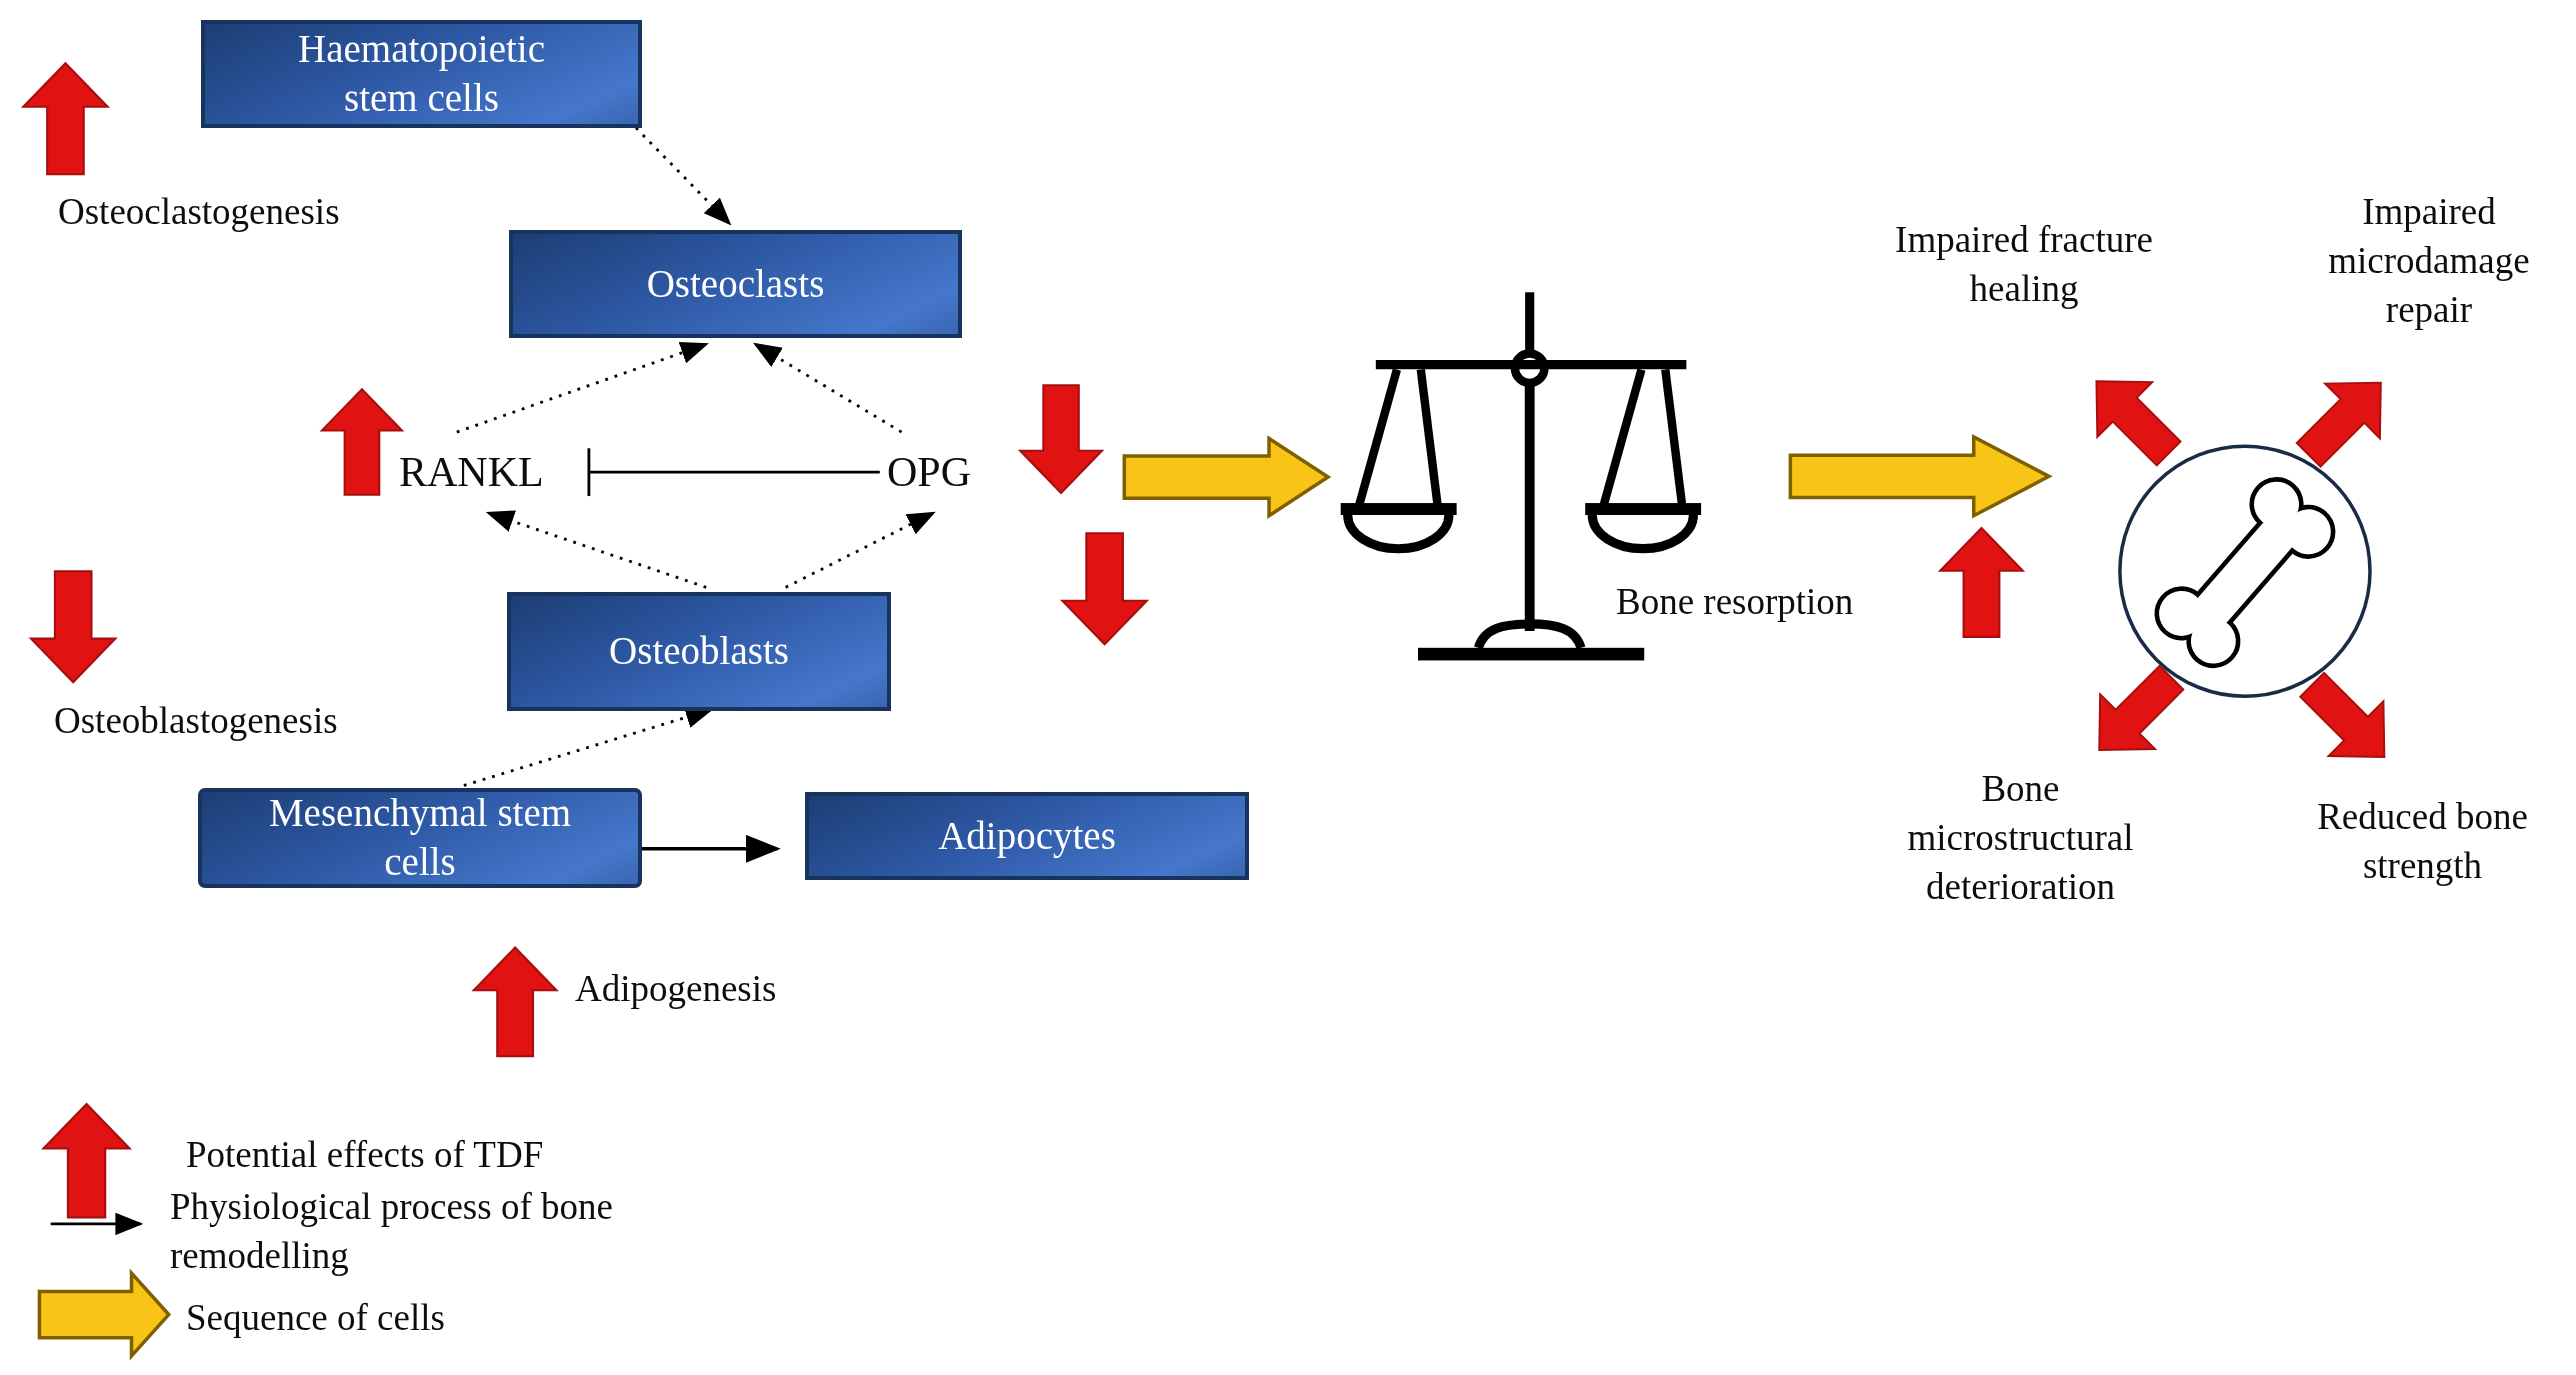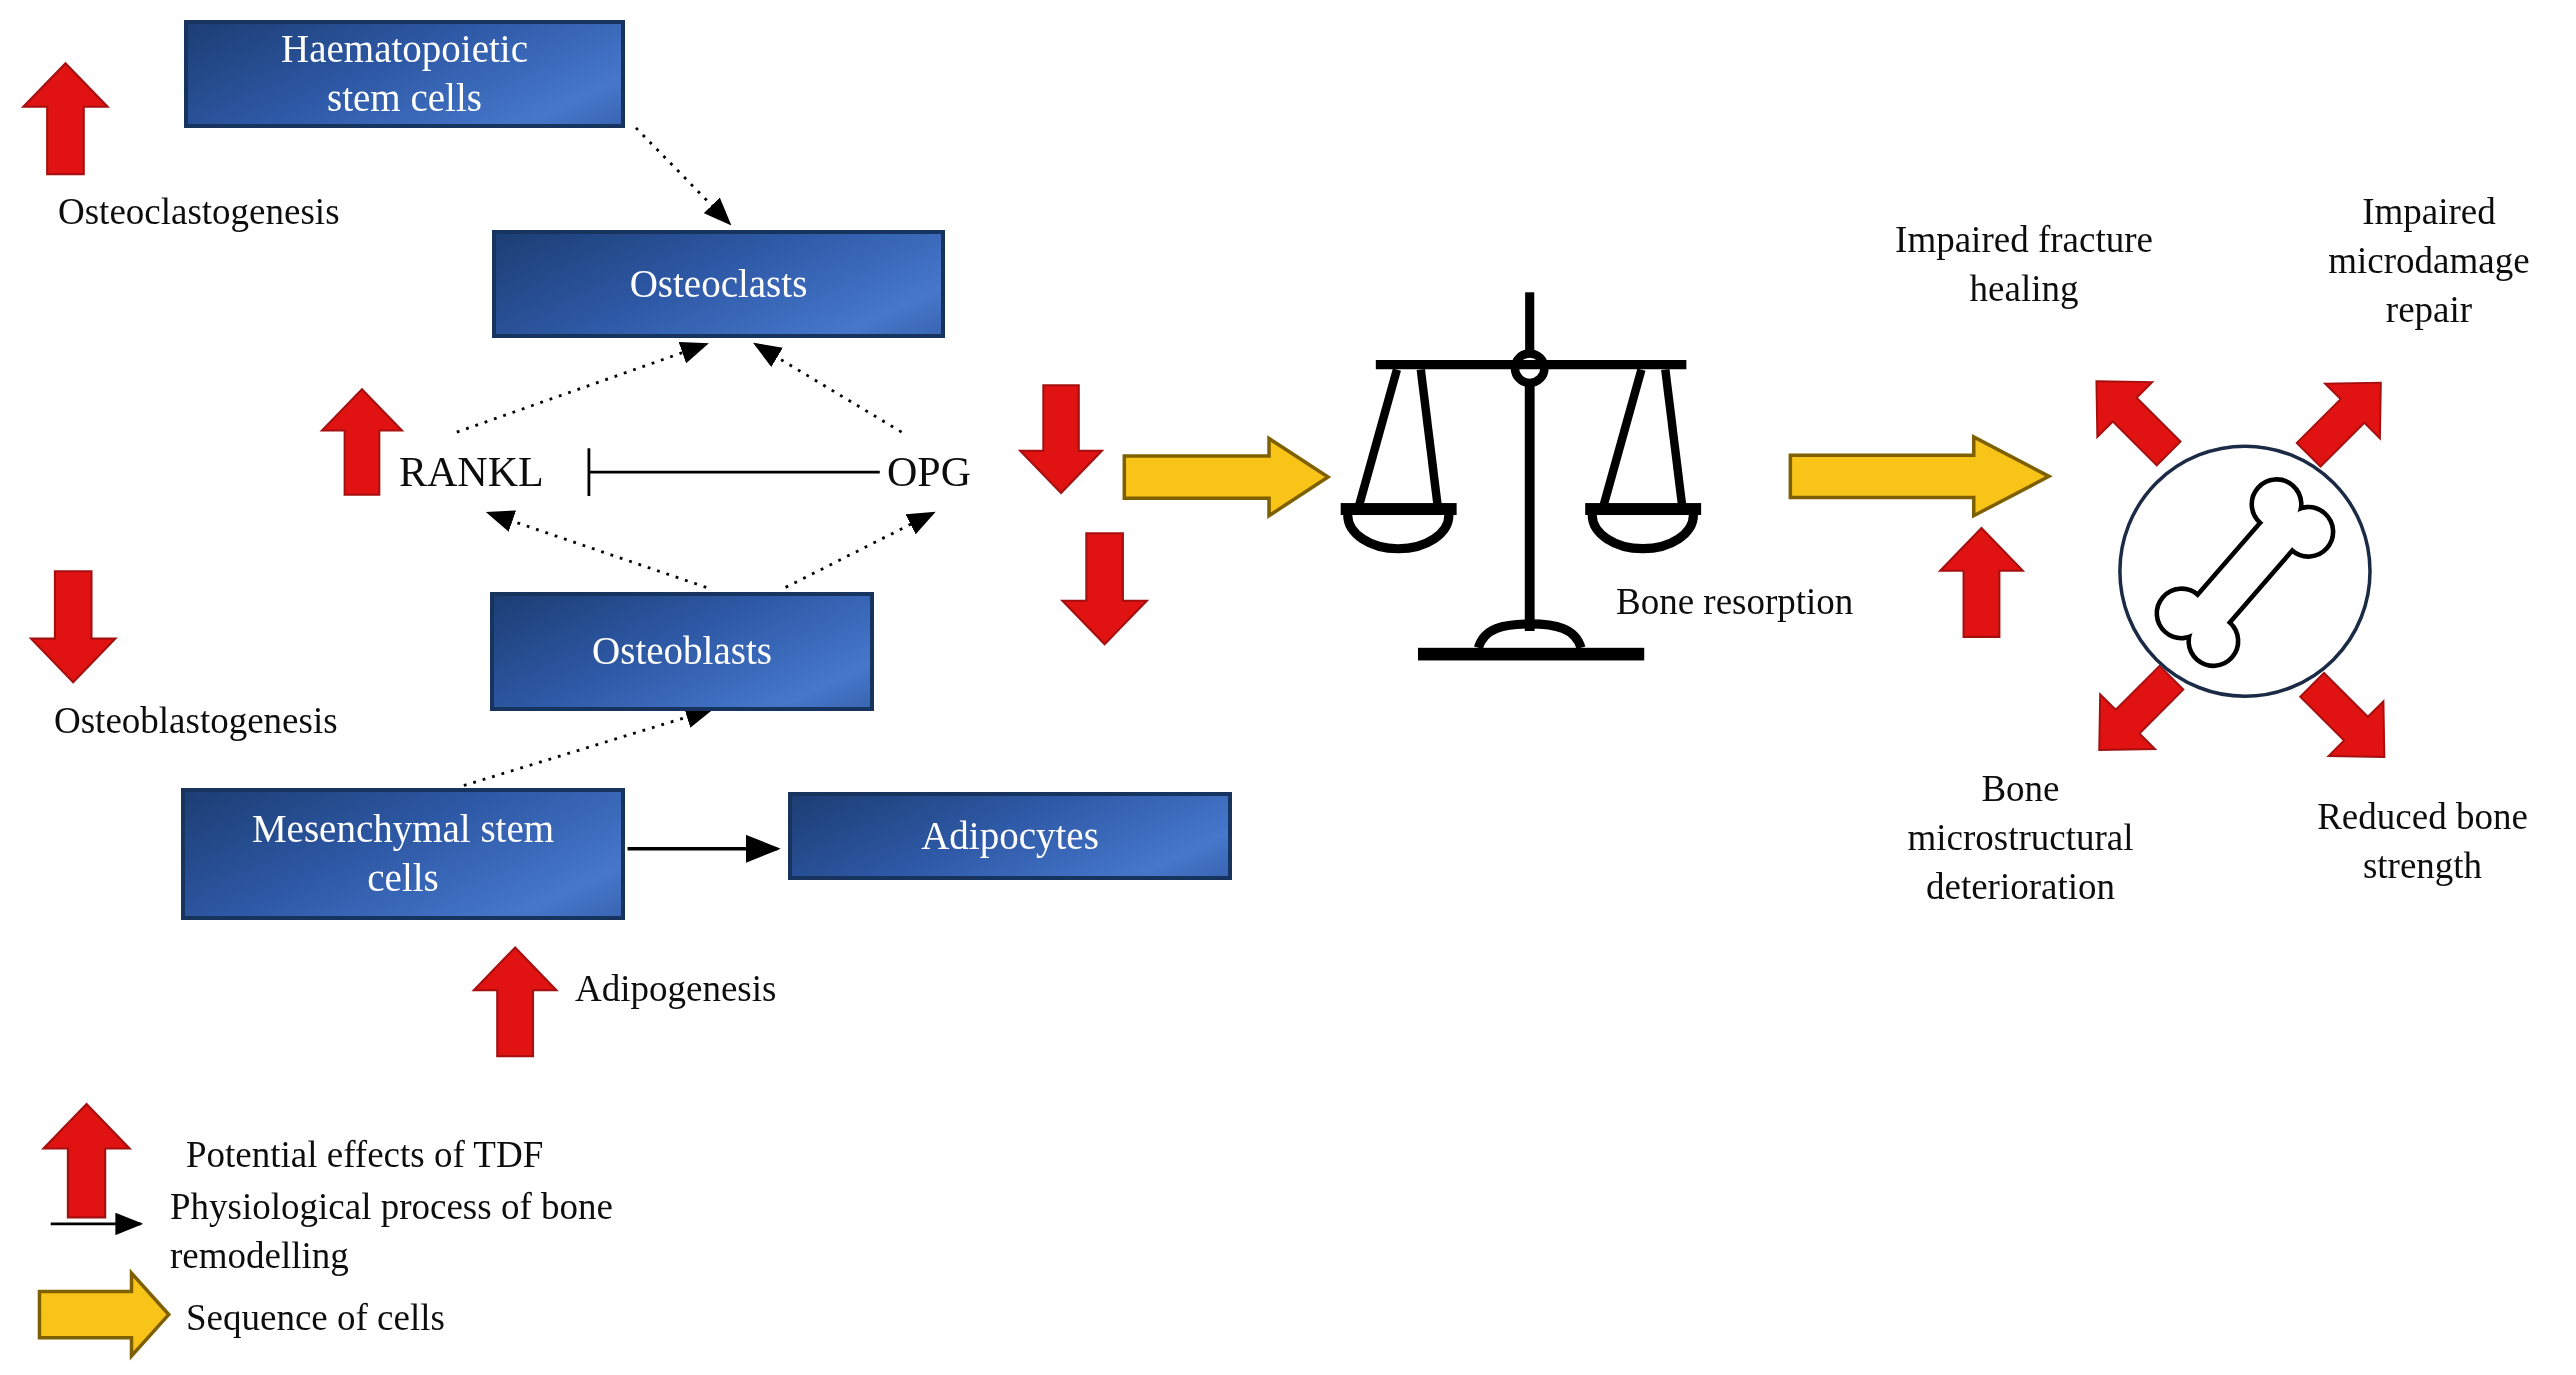--- a/index.html
+++ b/index.html
@@ -5,21 +5,21 @@
   html,body{margin:0;padding:0;background:#ffffff;}
   .canvas{
     position:relative;width:2576px;height:1375px;background:#ffffff;overflow:hidden;
     font-family:"Liberation Serif", serif;color:#111;
   }
   .layer{position:absolute;left:0;top:0;width:2576px;height:1375px;}
   .bluebox{
     position:absolute;display:flex;align-items:center;justify-content:center;
     background:linear-gradient(155deg,#1d3e74 0%,#2e59a6 45%,#4677cb 85%,#3a66b2 100%);
     border:4.2px solid #17345e;box-sizing:border-box;
-    color:#ffffff;font-size:39px;text-align:center;line-height:1.25;
+    color:#ffffff;font-size:39px;text-align:center;line-height:1.25;margin-left:17px;
   }
   .bluebox .bl{display:block;}
   .lbl{position:absolute;font-size:37px;line-height:1.32;color:#0d0d0d;}
   .ctr{text-align:center;}
   .big{font-size:42px;}
 </style>
 </head>
 <body>
 
 <div class="canvas">
@@ -113,21 +113,21 @@
   </div>
 
   <div class="bluebox" style="left:492px;top:230px;width:453px;height:108px;">
     <span class="bl">Osteoclasts</span>
   </div>
 
   <div class="bluebox" style="left:490px;top:592px;width:384px;height:119px;">
     <span class="bl">Osteoblasts</span>
   </div>
 
-  <div class="bluebox" style="left:181px;top:788px;width:444px;height:132px;">
+  <div class="bluebox" style="left:181px;top:788px;width:444px;height:100px;border-radius:7px;">
     <span class="bl" style="width:351px;">Mesenchymal stem cells</span>
   </div>
 
   <div class="bluebox" style="left:788px;top:792px;width:444px;height:88px;">
     <span class="bl">Adipocytes</span>
   </div>
 
   <div class="lbl" style="left:58px;top:188px;">Osteoclastogenesis</div>
 
   <div class="lbl big" style="left:399px;top:445px;">RANKL</div>

